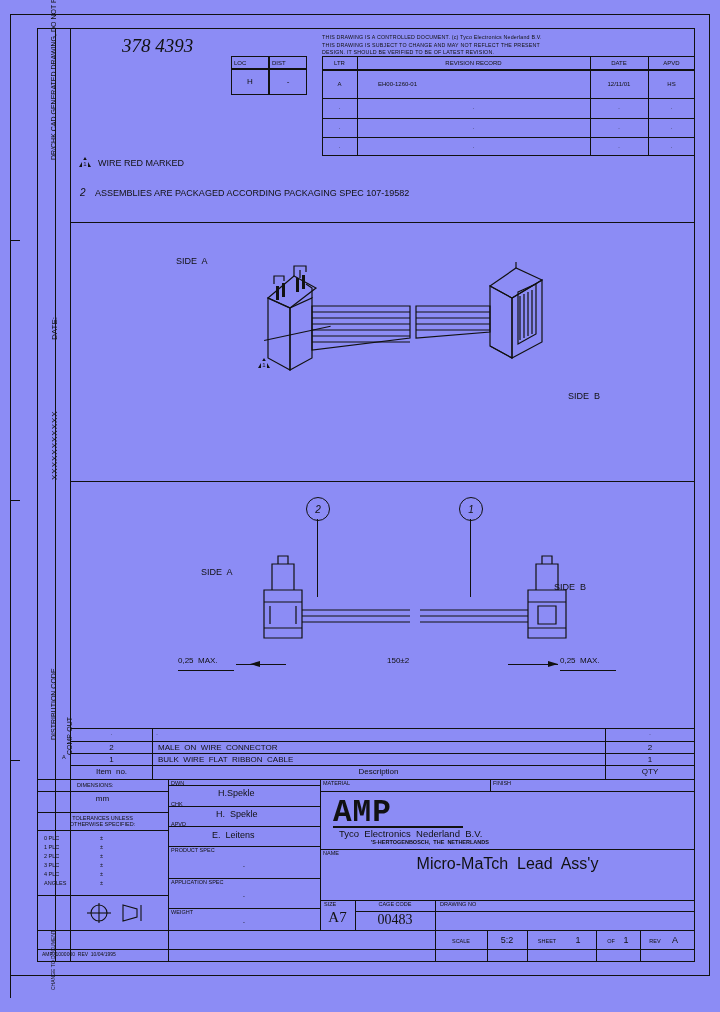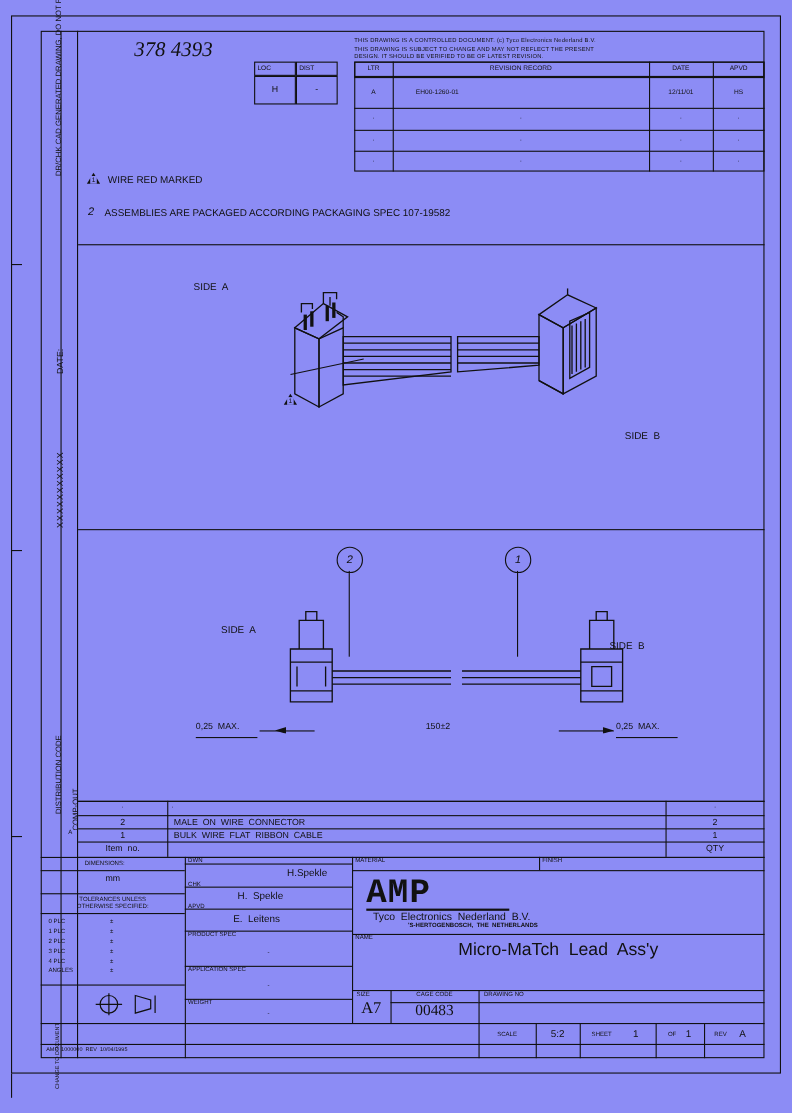--- a/index.html
+++ b/index.html
@@ -257,20 +257,21 @@
 
   <div class="tx md ctr" style="left:71px;top:744px;width:81px;">2</div>
   <div class="tx md" style="left:158px;top:744px;">MALE  ON  WIRE  CONNECTOR</div>
   <div class="tx md ctr" style="left:605px;top:744px;width:90px;">2</div>
 
   <div class="tx md ctr" style="left:71px;top:756px;width:81px;">1</div>
   <div class="tx md" style="left:158px;top:756px;">BULK  WIRE  FLAT  RIBBON  CABLE</div>
   <div class="tx md ctr" style="left:605px;top:756px;width:90px;">1</div>
 
   <div class="tx md ctr" style="left:71px;top:768px;width:81px;">Item  no.</div>
+  <div class="tx md ctr" style="left:152px;top:768px;width:453px;">Description</div>
   <div class="tx md ctr" style="left:605px;top:768px;width:90px;">QTY</div>
 
   <div class="tx sm" style="left:62px;top:755px;">A</div>
 
   <div class="line" style="left:37px;top:779px;width:658px;height:1px;"></div>
   <div class="line" style="left:37px;top:930px;width:658px;height:1px;"></div>
   <div class="line" style="left:37px;top:949px;width:658px;height:1px;"></div>
   <div class="line" style="left:168px;top:779px;width:1px;height:183px;"></div>
   <div class="line" style="left:320px;top:779px;width:1px;height:151px;"></div>
   <div class="line" style="left:320px;top:791px;width:375px;height:1px;"></div>
@@ -314,21 +315,21 @@
     <g fill="none" stroke="#111" stroke-width="1.1">
       <circle cx="14" cy="13" r="8"></circle>
       <line x1="2" y1="13" x2="26" y2="13"></line>
       <line x1="14" y1="3" x2="14" y2="23"></line>
       <path d="M38,5 L52,9 L52,17 L38,21 Z"></path>
       <line x1="56" y1="5" x2="56" y2="21"></line>
     </g>
   </svg>
 
   <div class="tx sm" style="left:171px;top:781px;">DWN</div>
-  <div class="tx" style="left:218px;top:789px;font-size:9px;margin-left:43px;">H.Spekle</div>
+  <div class="tx" style="left:218px;top:789px;font-size:9px;">H.Spekle</div>
   <div class="tx sm" style="left:171px;top:802px;">CHK</div>
   <div class="tx" style="left:216px;top:810px;font-size:9px;">H.  Spekle</div>
   <div class="tx sm" style="left:171px;top:822px;">APVD</div>
   <div class="tx" style="left:212px;top:831px;font-size:9px;">E.  Leitens</div>
   <div class="tx sm" style="left:171px;top:848px;">PRODUCT SPEC</div>
   <div class="tx sm ctr" style="left:168px;top:864px;width:152px;">-</div>
   <div class="tx sm" style="left:171px;top:880px;">APPLICATION SPEC</div>
   <div class="tx sm ctr" style="left:168px;top:894px;width:152px;">-</div>
   <div class="tx sm" style="left:171px;top:910px;">WEIGHT</div>
   <div class="tx sm ctr" style="left:168px;top:920px;width:152px;">-</div>

